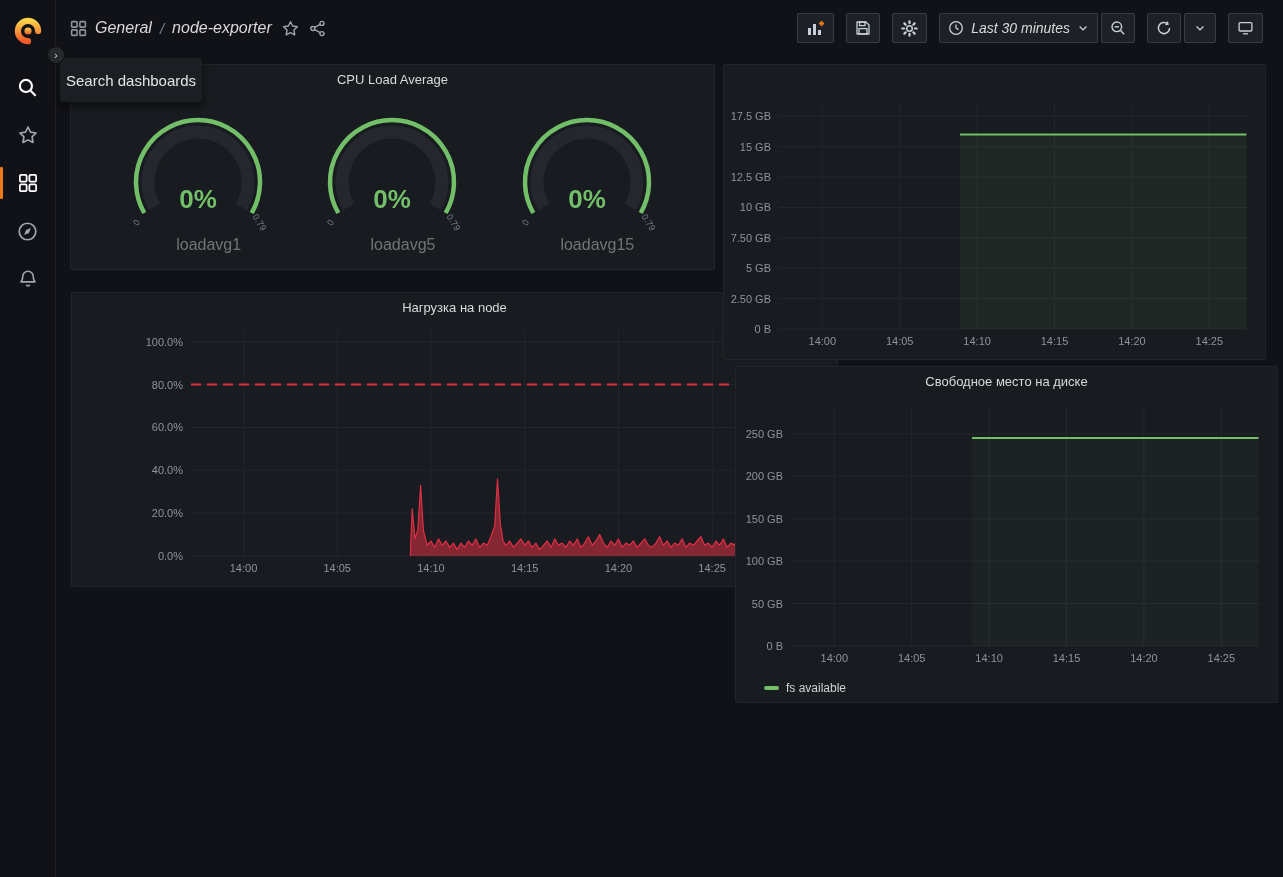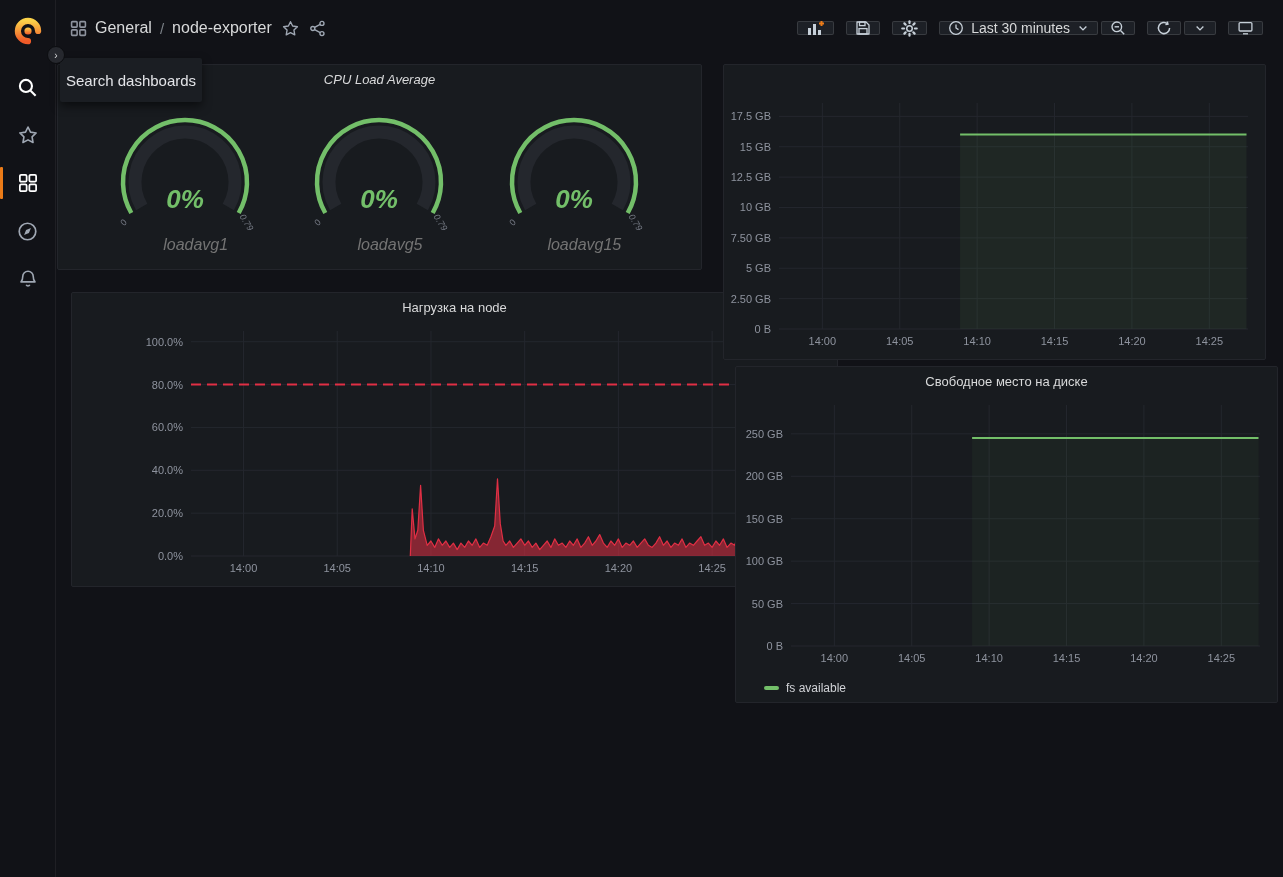--- a/index.html
+++ b/index.html
@@ -38,47 +38,47 @@
   
   .search-tooltip {
     position:absolute; left:60px; top:58px; height:44px; padding:0 6px;
     background:#1b1e23; border-radius:2px; box-shadow:0 4px 10px rgba(0,0,0,0.55);
     display:flex; align-items:center; font-size:15px; color:#e3e4e8; z-index:11;
   }
 
   
   .topnav {
     position:absolute; left:56px; top:0; right:0; height:56px;
-    display:flex; align-items:center; justify-content:space-between; padding:0 20px 0 14px;
+    display:flex; align-items:center; justify-content:space-between; padding:0 20px 0 14px;font-style:italic;
   }
   .breadcrumb { display:flex; align-items:center; gap:8px; }
   .breadcrumb .crumb { font-size:16px; color:#d8d9da; cursor:pointer; }
   .breadcrumb .sep { font-size:15px; color:#7b8087; }
   .crumb-icon { color:#8e939e; display:flex; }
   .bc-btn { display:flex; align-items:center; color:#9fa7b3; cursor:pointer; margin-left:2px; }
 
   .toolbar { display:flex; align-items:center; gap:12px; }
   .tgroup { display:flex; gap:3px; }
   .tbtn {
-    height:14px; min-width:32px; padding:0 8px; border-radius:2px;
+    height:30px; min-width:32px; padding:0 8px; border-radius:2px;
     background:#1d2026; border:1px solid rgba(255,255,255,0.12);
     display:flex; align-items:center; justify-content:center; gap:7px;
     color:#c7d0d9; cursor:pointer;
   }
   .tbtn .label { font-size:14px; font-weight:500; color:#d8d9da; white-space:nowrap; }
 
   
   .panel {
     position:absolute; background:#181b1f; border:1px solid #23252b; border-radius:2px;
   }
   .panel-header {
     height:28px; display:flex; align-items:center; justify-content:center;
     font-size:13px; font-weight:500; color:#d8d9da; cursor:pointer;
   }
-  .panel-cpu  { left:57px;  top:64px;  width:645px; height:206px;font-style:italic; }
+  .panel-cpu  { left:70px;  top:64px;  width:645px; height:206px; }
   .panel-load { left:71px;  top:292px; width:767px; height:295px; }
   .panel-mem  { left:723px; top:64px;  width:543px; height:296px; }
   .panel-disk { left:723px; top:366px; width:543px; height:337px;margin-left:12px; }
 
   .chart { position:absolute; left:0; right:0; top:28px; bottom:0; width:100%; height:calc(100% - 28px); }
   .panel-disk .chart { bottom:26px; height:calc(100% - 54px); }
   .panel-legend {
     position:absolute; left:28px; bottom:5px; height:18px;
     display:flex; align-items:center; gap:7px;
   }

